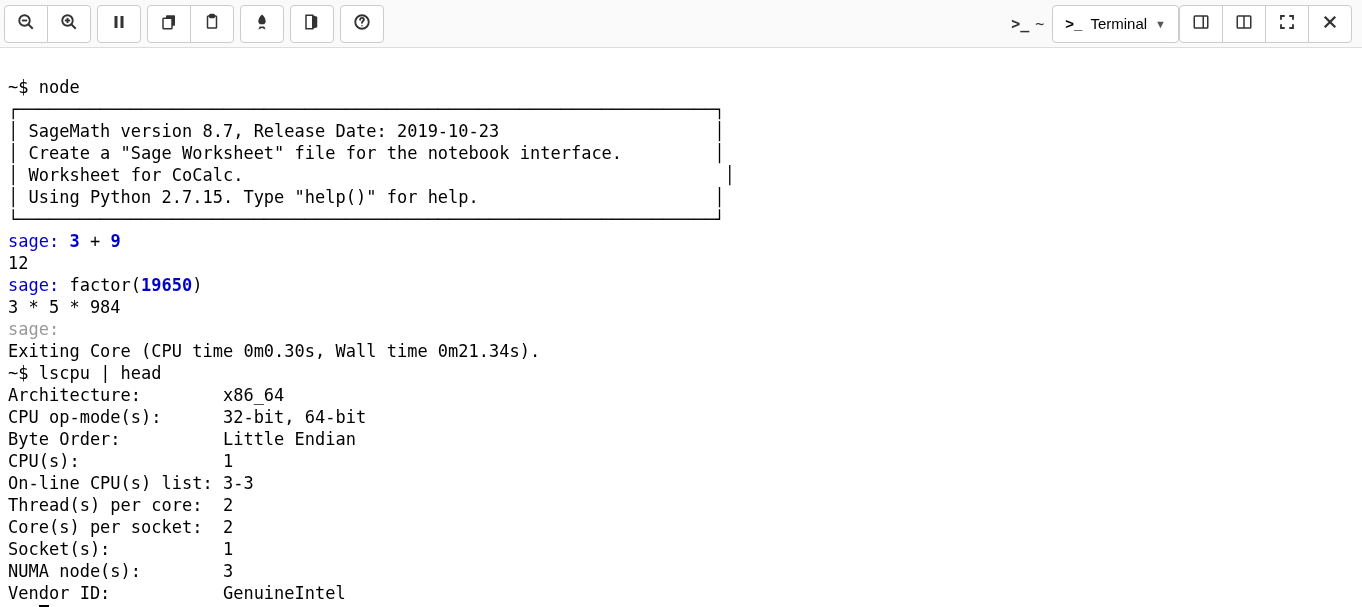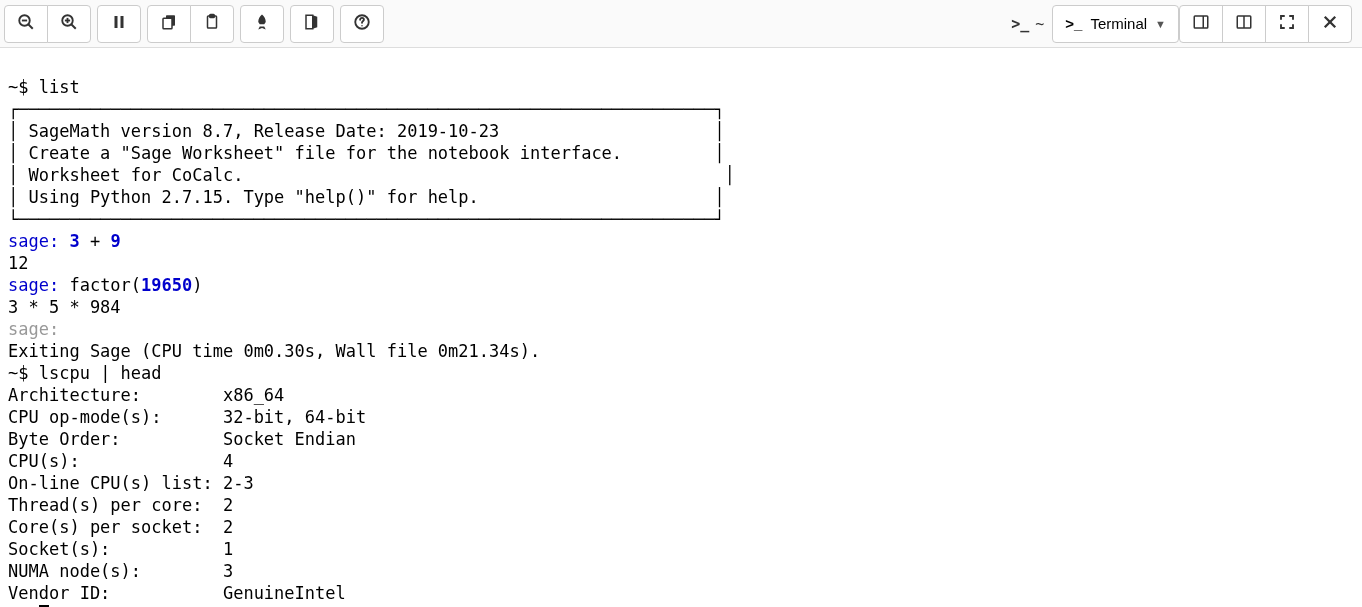--- a/index.html
+++ b/index.html
@@ -220,39 +220,39 @@
             <line x1="5" y1="5" x2="19" y2="19"></line>
             <line x1="19" y1="5" x2="5" y2="19"></line>
           </svg>
       </span>
     </button>
   </span>
 </div>
 
 <div class="terminal-wrap">
 <div class="terminal">
-<span class="prompt">~$</span> <span>list</span>
+<span class="prompt">~$</span> <span>node</span>
 <span class="boxchar">┌────────────────────────────────────────────────────────────────────┐</span>
 <span class="boxchar">│ SageMath version 8.7, Release Date: 2019-10-23                     │</span>
 <span class="boxchar">│ Create a "Sage Worksheet" file for the notebook interface.         │</span>
 <span class="boxchar">│ Worksheet for CoCalc.                                               │</span>
 <span class="boxchar">│ Using Python 2.7.15. Type "help()" for help.                       │</span>
 <span class="boxchar">└────────────────────────────────────────────────────────────────────┘</span>
 <span class="sage-pr">sage:</span> <span class="num">3</span><span> + </span><span class="num">9</span>
 <span>12</span>
 <span class="sage-pr">sage:</span><span> factor(</span><span class="num">19650</span><span>)</span>
 <span>3 * 5 * 984</span>
 <span class="sage-pr-dim">sage:</span>
-<span>Exiting Sage (CPU time 0m0.30s, Wall file 0m21.34s).</span>
+<span>Exiting Core (CPU time 0m0.30s, Wall time 0m21.34s).</span>
 <span class="prompt">~$</span> <span>lscpu | head</span>
 <span>Architecture:        x86_64</span>
 <span>CPU op-mode(s):      32-bit, 64-bit</span>
-<span>Byte Order:          Socket Endian</span>
-<span>CPU(s):              4</span>
-<span>On-line CPU(s) list: 2-3</span>
+<span>Byte Order:          Little Endian</span>
+<span>CPU(s):              1</span>
+<span>On-line CPU(s) list: 3-3</span>
 <span>Thread(s) per core:  2</span>
 <span>Core(s) per socket:  2</span>
 <span>Socket(s):           1</span>
 <span>NUMA node(s):        3</span>
 <span>Vendor ID:           GenuineIntel</span>
 <span class="prompt">~$</span> <span class="cursor"></span>
 </div>
 </div>
 
 </body></html>

